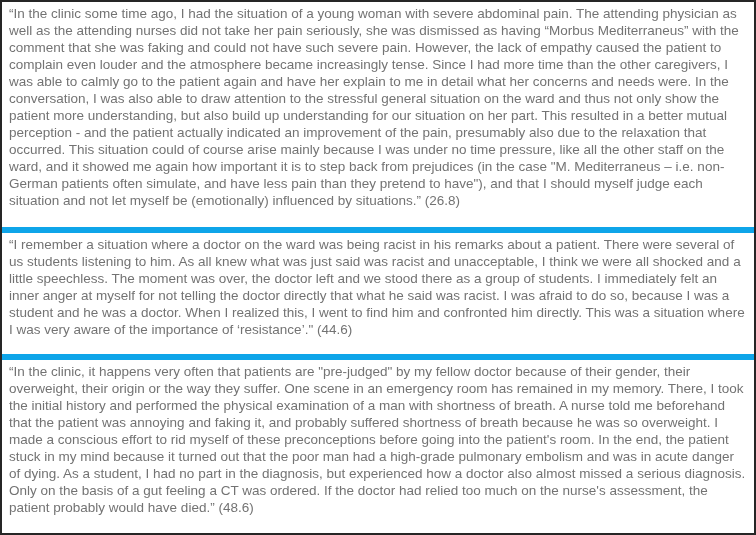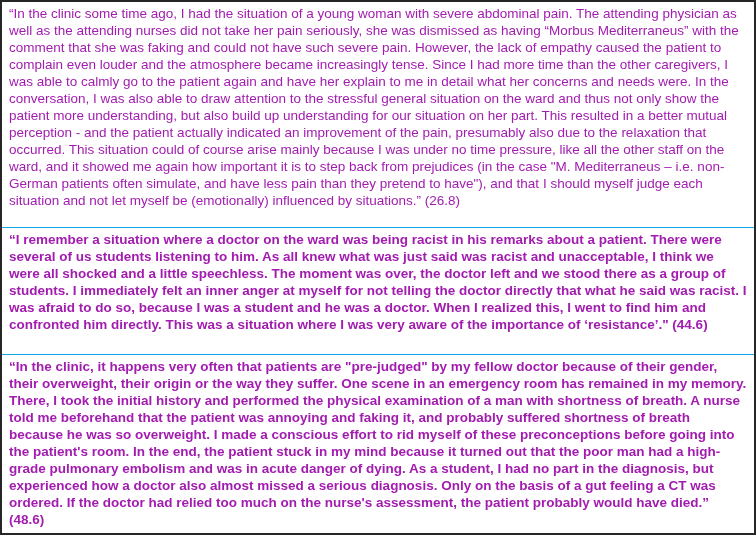--- a/index.html
+++ b/index.html
@@ -21,28 +21,27 @@
     color: #3e3e3e;
     overflow: hidden;
   }
   .quote-row {
     box-sizing: border-box;
     padding: 3px 7px 4px 7px;
     overflow: hidden;
     text-align: left;
   }
   .quote-row + .quote-row {
-    border-top: 1px solid #0ea5e9;
-    font-weight: bold;
+    border-top: 6px solid #0ea5e9;
   }
   .row-1 { height: 225px; }
   .row-2 { height: 127px; }
   .row-3 { height: 179px; }
   .quote-text, .quote-ref {
-    color: #a21caf;
+    color: #737373;
   }
 </style>
 </head>
 <body>
 
 <div class="quotes-table">
   <div class="quote-row row-1">
     <span class="quote-text">“In the clinic some time ago, I had the situation of a young woman with severe abdominal pain. The attending physician as well as the attending nurses did not take her pain seriously, she was dismissed as having “Morbus Mediterraneus” with the comment that she was faking and could not have such severe pain. However, the lack of empathy caused the patient to complain even louder and the atmosphere became increasingly tense. Since I had more time than the other caregivers, I was able to calmly go to the patient again and have her explain to me in detail what her concerns and needs were. In the conversation, I was also able to draw attention to the stressful general situation on the ward and thus not only show the patient more understanding, but also build up understanding for our situation on her part. This resulted in a better mutual perception - and the patient actually indicated an improvement of the pain, presumably also due to the relaxation that occurred. This situation could of course arise mainly because I was under no time pressure, like all the other staff on the ward, and it showed me again how important it is to step back from prejudices (in the case "M. Mediterraneus – i.e. non-German patients often simulate, and have less pain than they pretend to have"), and that I should myself judge each situation and not let myself be (emotionally) influenced by situations.”</span>
     <span class="quote-ref">(26.8)</span>
   </div>

